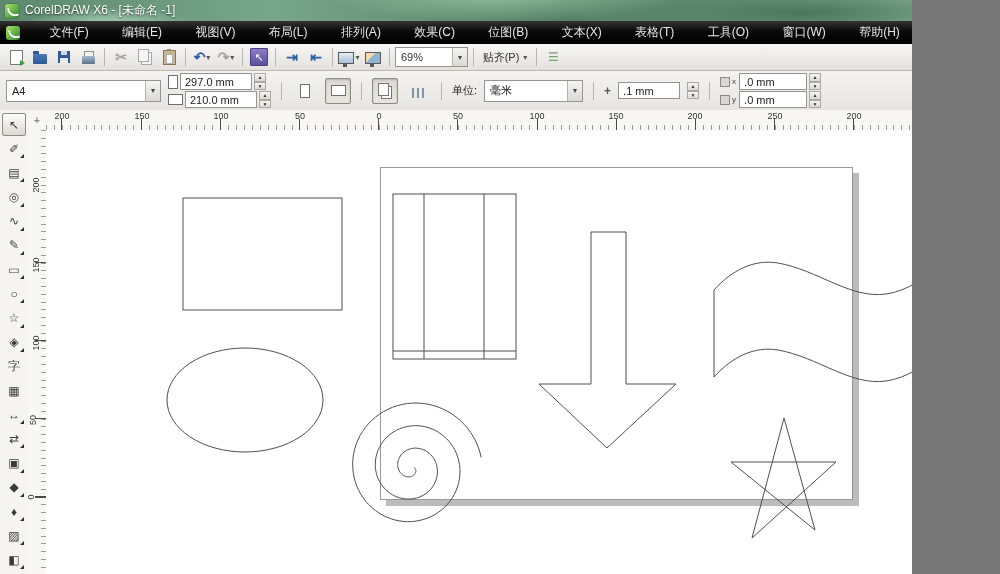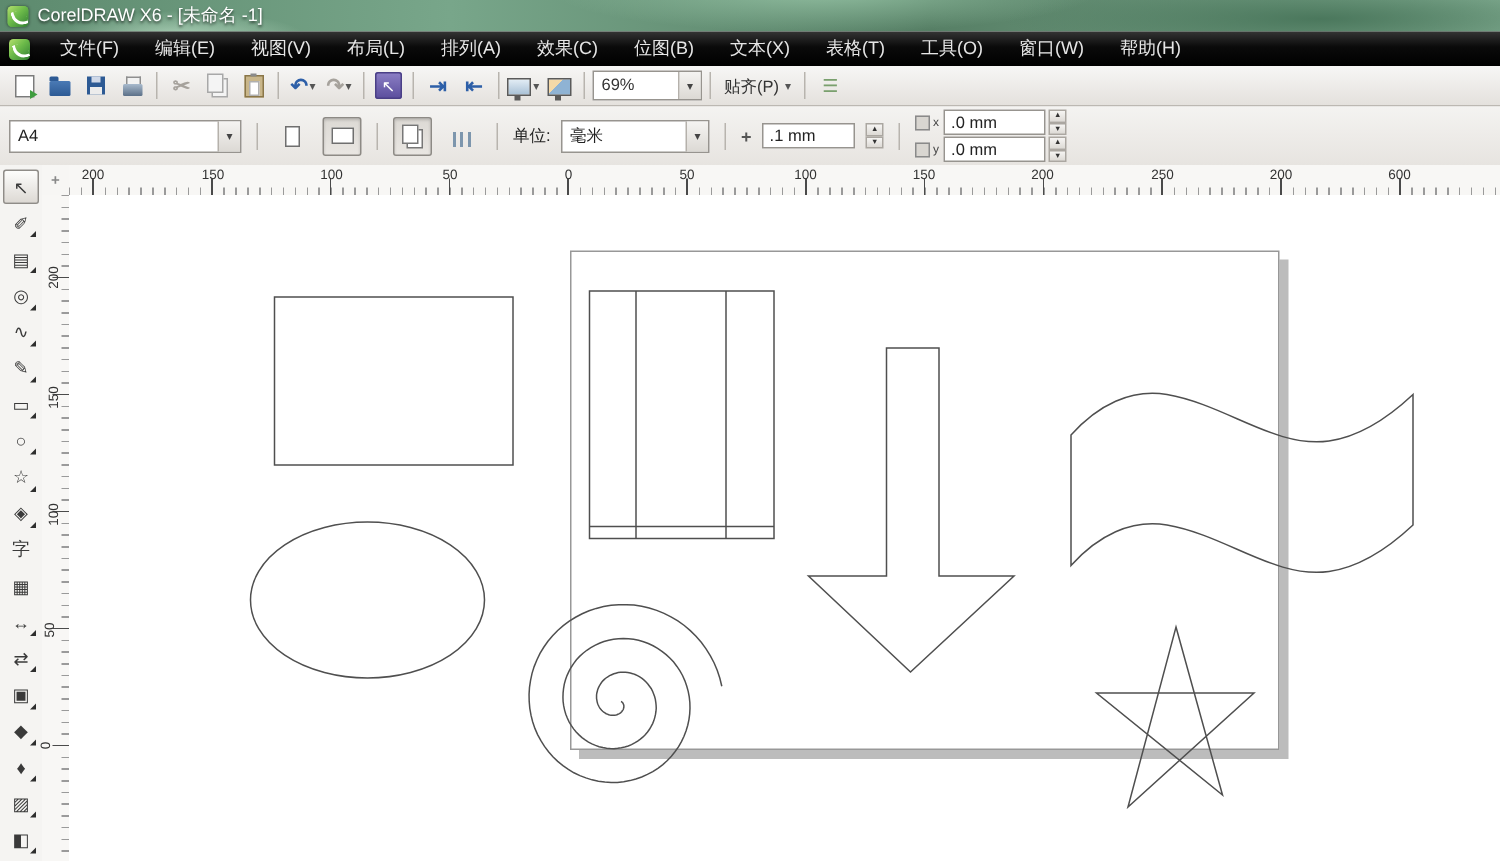--- a/index.html
+++ b/index.html
@@ -1,34 +1,34 @@
 <!DOCTYPE html>
 <html><head>
 <meta charset="utf-8">
 <style>
   html,body{margin:0;padding:0;background:#777;}
-  #app{position:relative;width:1000px;height:574px;overflow:hidden;background:#fff;
+  #app{position:relative;width:912px;height:574px;overflow:hidden;background:#fff;
        font-family:"Liberation Sans",sans-serif;-webkit-font-smoothing:antialiased;}
 
   
   .titlebar{position:absolute;top:0;left:0;right:0;height:21px;display:flex;align-items:center;gap:6px;
     padding-left:5px;color:#fff;font-size:12px;text-shadow:0 1px 2px rgba(0,0,0,.65);
     background:
       radial-gradient(140px 30px at 12% 120%, rgba(190,225,200,.8) 0%, transparent 60%),
       radial-gradient(260px 40px at 55% -30%, rgba(150,195,165,.9) 0%, transparent 70%),
       radial-gradient(300px 36px at 88% 60%, rgba(70,115,88,.9) 0%, transparent 70%),
       linear-gradient(90deg,#5d8a6e,#78a68a 30%,#567f65 62%,#84af94);}
   .cdr-logo{width:14px;height:14px;border-radius:3px;position:relative;flex:0 0 auto;
     background:linear-gradient(135deg,#b5e06e 0%,#6dbb4a 45%,#2f7d33 100%);box-shadow:0 0 2px rgba(0,0,0,.5);}
   .cdr-logo::after{content:"";position:absolute;left:3px;top:3px;width:8px;height:8px;
     border-left:2px solid #fff;border-bottom:2px solid #fff;border-radius:0 0 0 8px;transform:rotate(-15deg);}
 
   
   .menubar{position:absolute;top:21px;left:0;right:0;height:23px;display:flex;align-items:center;
-    background:linear-gradient(#343434,#0a0a0a 45%,#000);}
+    background:linear-gradient(#343434,#0a0a0a 45%,#000);justify-content:space-between;}
   .menubar .cdr-logo{margin:0 8px 0 6px;}
   .menu-item{color:#e6e6e6;font-size:12px;padding:3px 12px;cursor:default;white-space:nowrap;}
 
   
   .toolbar{position:absolute;top:44px;left:0;right:0;height:26px;display:flex;align-items:center;gap:2px;
     padding:0 5px;background:linear-gradient(#f7f6f5,#e4e1dd);border-bottom:1px solid #bcb8b2;font-size:11px;color:#333;}
   .propbar{position:absolute;top:71px;left:0;right:0;height:39px;display:flex;align-items:center;gap:7px;
     padding:0 6px;background:linear-gradient(#f4f3f1,#e7e4e0);border-bottom:1px solid #bcb8b2;font-size:11px;color:#222;}
   .sep{width:1px;height:18px;background:#b8b4ae;margin:0 3px;flex:0 0 auto;}
   .tbtn{min-width:22px;height:22px;display:flex;align-items:center;justify-content:center;border-radius:2px;flex:0 0 auto;}
@@ -208,20 +208,38 @@
     <span class="tbtn">
         <span class="glyph-opt">☰</span>
       </span>
   </div>
 
   <div class="propbar">
     <div class="combo" style="width:148px;height:20px">
       <span>A4</span>
       <span class="carrow">▾</span>
     </div>
+    <div class="qwrap">
+      <div class="dimrow">
+        <span class="i-portrait"></span>
+        <span class="field" style="width:62px">297.0 mm</span>
+        <span class="spin">
+            <span>▲</span>
+            <span>▼</span>
+          </span>
+      </div>
+      <div class="dimrow">
+        <span class="i-landscape"></span>
+        <span class="field" style="width:62px">210.0 mm</span>
+        <span class="spin">
+            <span>▲</span>
+            <span>▼</span>
+          </span>
+      </div>
+    </div>
     <span class="sep"></span>
     <span class="pbtn">
         <span class="i-portrait"></span>
       </span>
     <span class="pbtn pressed">
         <span class="i-landscape"></span>
       </span>
     <span class="sep"></span>
     <span class="pbtn pressed">
         <span class="i-pages"></span>

